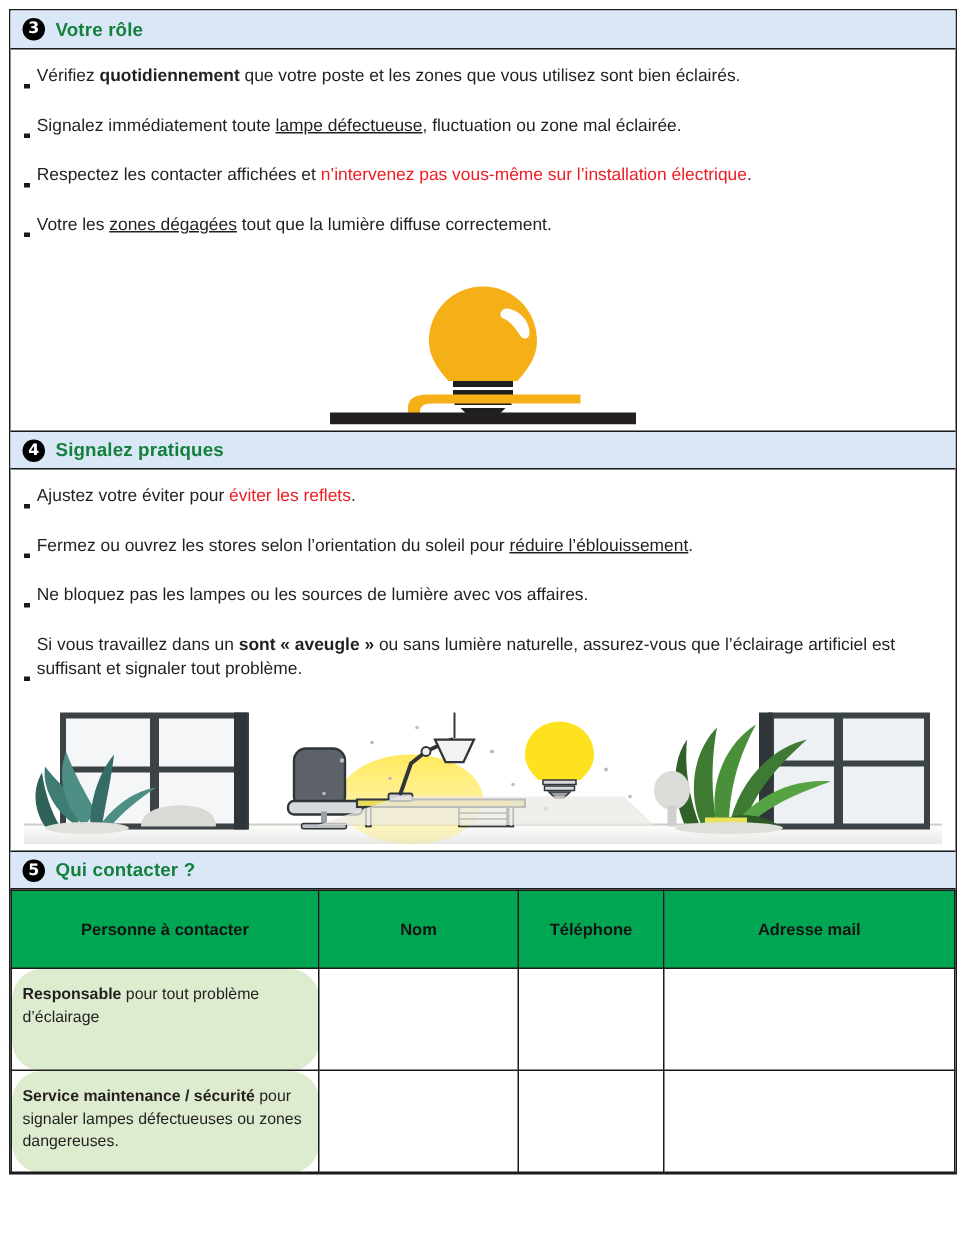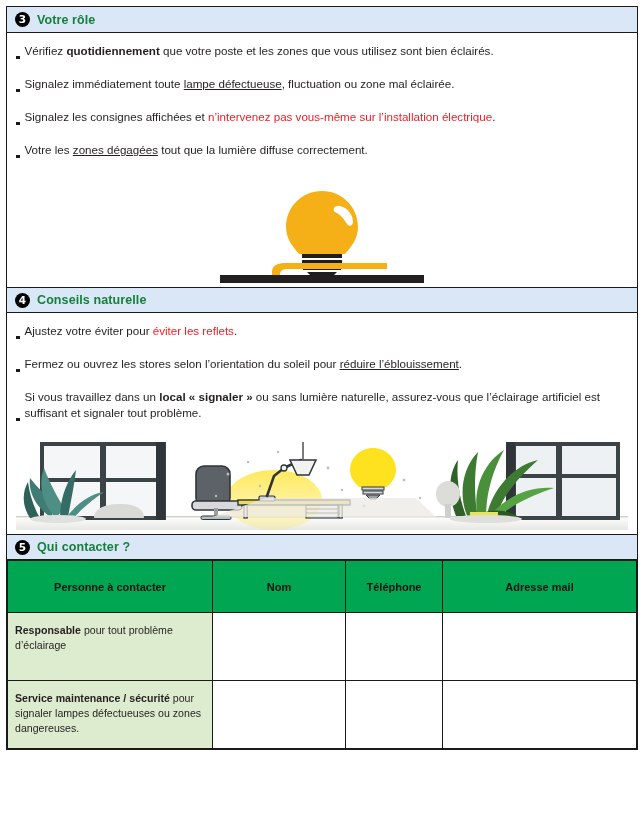--- a/index.html
+++ b/index.html
@@ -123,20 +123,21 @@
     vertical-align: middle;
     padding: 2px 4px;
   }
   table.contacts td.who {
     background: #ddeccf;
     font-size: 10.6px;
     line-height: 15px;
     vertical-align: top;
     padding: 10px 7px;
     height: 68px;
+    border-radius: 20px;
   }
   table.contacts td.blank {
     background: #ffffff;
   }
   .col-who   { width: 205px; }
   .col-nom   { width: 133px; }
   .col-tel   { width: 97px; }
   .col-mail  { width: 194px; }
 </style>
 </head>
@@ -156,21 +157,21 @@
         <span class="txt"><span>Vérifiez </span><span class="b">quotidiennement</span><span> que votre poste et les zones que vous utilisez sont bien éclairés.</span></span>
       </div>
 
       <div class="bullet">
         <span class="sq"></span>
         <span class="txt"><span>Signalez immédiatement toute </span><span class="u">lampe défectueuse</span><span>, fluctuation ou zone mal éclairée.</span></span>
       </div>
 
       <div class="bullet">
         <span class="sq"></span>
-        <span class="txt"><span>Signalez les consignes affichées et </span><span class="red">n’intervenez pas vous-même sur l’installation électrique</span><span>.</span></span>
+        <span class="txt"><span>Respectez les contacter affichées et </span><span class="red">n’intervenez pas vous-même sur l’installation électrique</span><span>.</span></span>
       </div>
 
       <div class="bullet">
         <span class="sq"></span>
         <span class="txt"><span>Votre les </span><span class="u">zones dégagées</span><span> tout que la lumière diffuse correctement.</span></span>
       </div>
 
       <div class="bulb-wrap">
         <svg class="bulb-svg" width="220" height="108" viewBox="0 0 220 108" xmlns="http://www.w3.org/2000/svg">
 
@@ -185,38 +186,42 @@
 
           <path d="M60 97 C 60 90 66 88 74 88 L 175 88 L 175 94 L 76 94 C 70 94 68 96 68 100 L 68 101 L 60 101 Z" fill="#f5b018"></path>
 
           <rect x="8" y="100" width="204" height="8" fill="#231f20"></rect>
         </svg>
       </div>
     </div>
 
     <div class="sec-head top-rule">
       <span class="badge">4</span>
-      <span class="sec-title">Conseils naturelle</span>
+      <span class="sec-title">Signalez pratiques</span>
     </div>
     <div class="sec-body">
 
       <div class="bullet">
         <span class="sq"></span>
         <span class="txt"><span>Ajustez votre éviter pour </span><span class="red">éviter les reflets</span><span>.</span></span>
       </div>
 
       <div class="bullet">
         <span class="sq"></span>
         <span class="txt"><span>Fermez ou ouvrez les stores selon l’orientation du soleil pour </span><span class="u">réduire l’éblouissement</span><span>.</span></span>
       </div>
 
-
-      <div class="bullet">
-        <span class="sq"></span>
-        <span class="txt"><span>Si vous travaillez dans un </span><span class="b">local « signaler »</span><span> ou sans lumière naturelle, assurez-vous que l’éclairage artificiel est suffisant et signaler tout problème.</span></span>
+      <div class="bullet">
+        <span class="sq"></span>
+        <span class="txt">Ne bloquez pas les lampes ou les sources de lumière avec vos affaires.</span>
+      </div>
+
+      <div class="bullet">
+        <span class="sq"></span>
+        <span class="txt"><span>Si vous travaillez dans un </span><span class="b">sont « aveugle »</span><span> ou sans lumière naturelle, assurez-vous que l’éclairage artificiel est suffisant et signaler tout problème.</span></span>
       </div>
 
       <div class="office-wrap">
         <svg class="office-svg" width="614" height="92" viewBox="0 0 614 92" xmlns="http://www.w3.org/2000/svg">
           <defs>
             <linearGradient id="glowG" x1="0" y1="0" x2="0" y2="1">
               <stop offset="0%" stop-color="#ffe855" stop-opacity="0.95"></stop>
               <stop offset="100%" stop-color="#ffe855" stop-opacity="0.25"></stop>
             </linearGradient>
             <linearGradient id="floorG" x1="0" y1="0" x2="0" y2="1">

